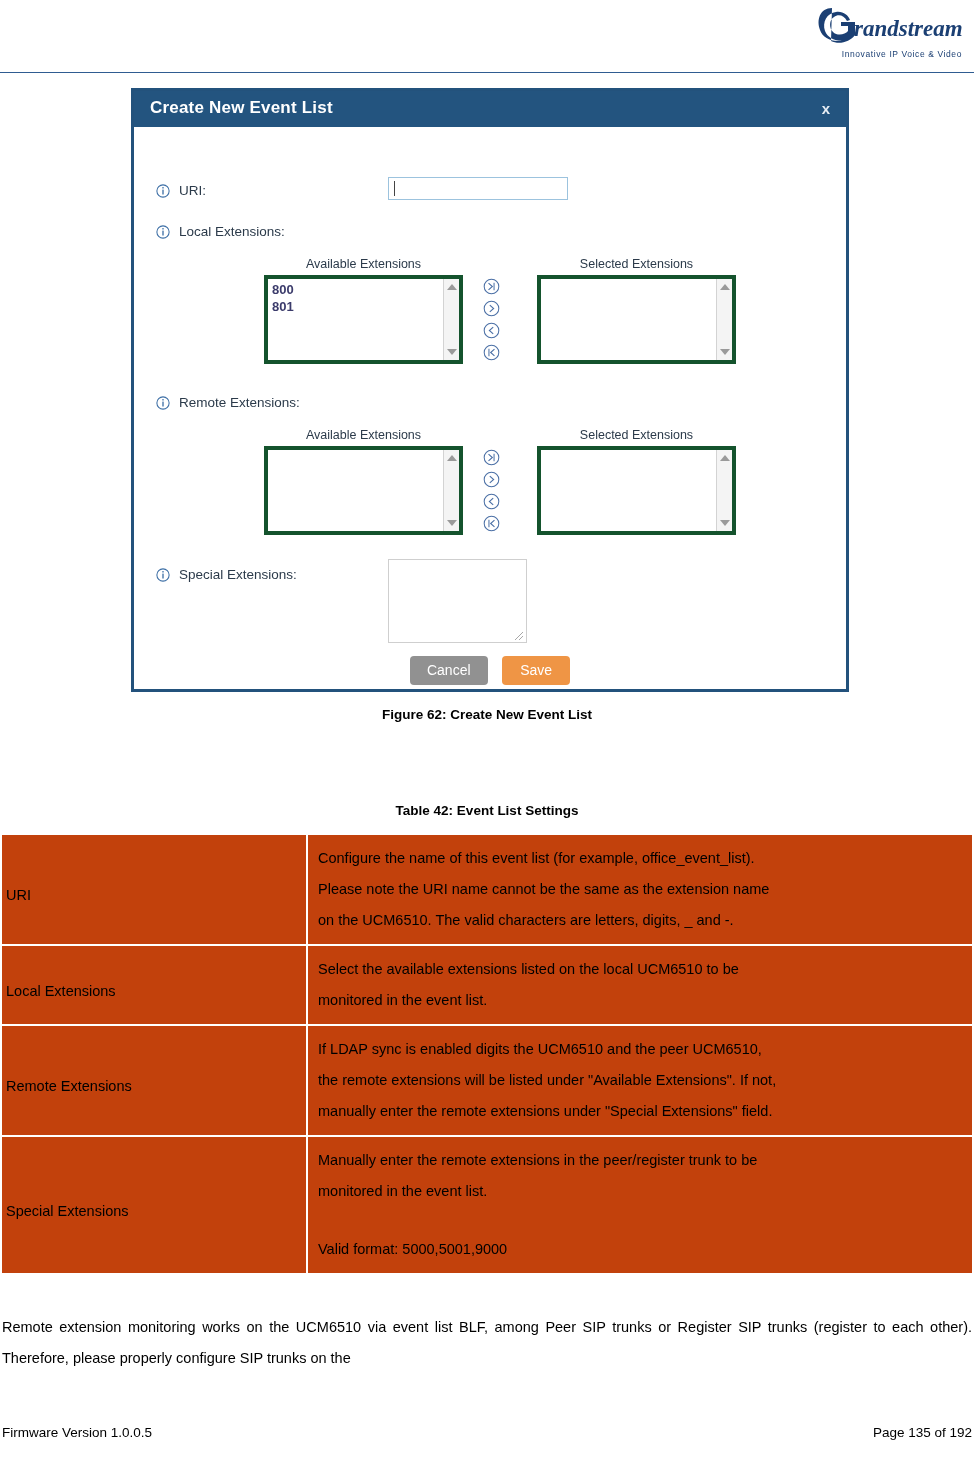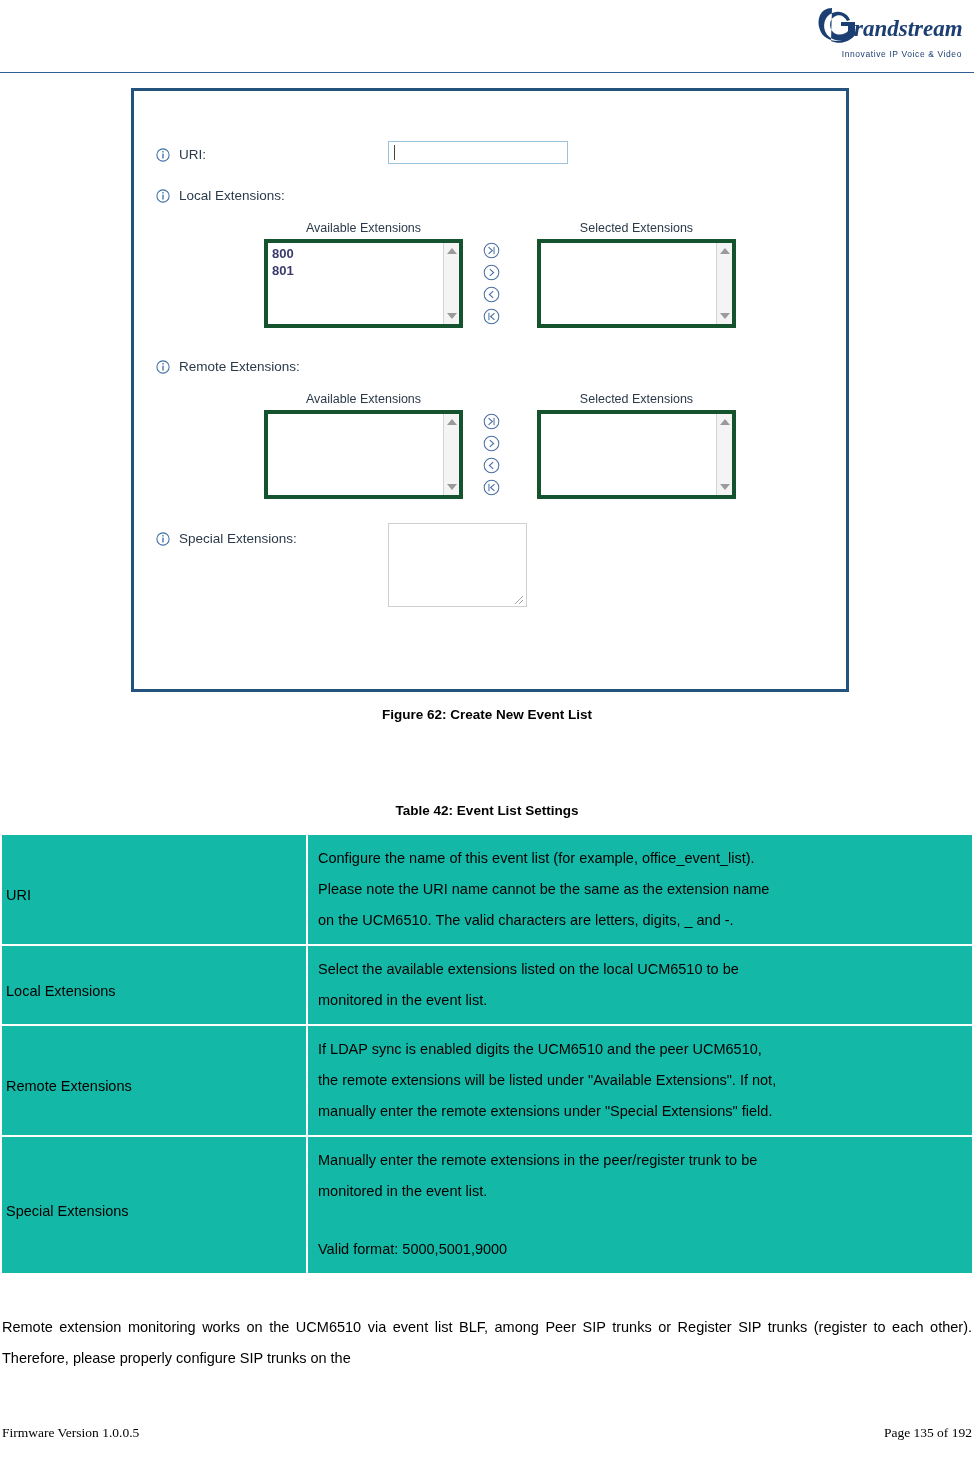--- a/index.html
+++ b/index.html
@@ -283,21 +283,21 @@
   .settings-table {
     position: absolute;
     left: 0;
     top: 833px;
     width: 974px;
     border-collapse: separate;
     border-spacing: 2px;
     table-layout: fixed;
   }
   .settings-table td {
-    background: #14b8a6;
+    background: #c2410c;
     vertical-align: middle;
     font-size: 14.5px;
     line-height: 31px;
     color: #000000;
   }
   .settings-table td.col-name {
     width: 294px;
     padding: 12px 6px 0 4px;
   }
   .settings-table td.col-desc {
@@ -323,21 +323,20 @@
 
   
   .page-footer {
     position: absolute;
     left: 0;
     top: 1425px;
     width: 974px;
     height: 22px;
     font-size: 13.5px;
     color: #000000;
-    font-family: Liberation Serif, serif;
   }
   .footer-left   { position: absolute; left: 2px;  top: 0; }
   .footer-center { position: absolute; width: 974px; text-align: center; top: 0; }
   .footer-right  { position: absolute; right: 2px; top: 0; }
 </style>
 </head>
 <body>
 
 <div class="page-header">
   <div class="logo">
@@ -345,20 +344,24 @@
       <path d="M18 6 C6 6 2 18 6 28 C9 37 20 41 30 38 C24 40 14 37 11 29 C8 20 13 11 22 10 C29 9 34 13 36 18 L33 19 C30 13 24 12 20 15 C15 18 15 26 19 30 C23 34 31 33 34 29 L34 24 L27 24 L27 20 L41 20 L41 33 C36 40 25 43 17 39" fill="#1b3f73"></path>
       <text x="40" y="34" font-family="Liberation Serif, serif" font-size="23" font-style="italic" font-weight="bold" fill="#1b3f73">randstream</text>
     </svg>
     <span class="logo-tag">Innovative IP Voice &amp; Video</span>
   </div>
   <div class="header-rule"></div>
 </div>
 
 <div class="dialog">
 
+  <div class="dialog-titlebar">
+    <span class="dialog-title">Create New Event List</span>
+    <span class="dialog-close">x</span>
+  </div>
 
   <div class="dialog-body">
 
     <div class="field-row" id="row-uri">
       <svg class="info-icon" viewBox="0 0 16 16">
         <circle cx="8" cy="8" r="7" fill="none" stroke="#3c6ea5" stroke-width="1.2"></circle>
         <circle cx="8" cy="4.4" r="0.95" fill="#3c6ea5"></circle>
         <rect x="7.25" y="6.4" width="1.5" height="5.6" fill="#3c6ea5"></rect>
       </svg>
       <span class="field-label">URI:</span>
@@ -485,20 +488,24 @@
         <rect x="7.25" y="6.4" width="1.5" height="5.6" fill="#3c6ea5"></rect>
       </svg>
       <span class="field-label">Special Extensions:</span>
     </div>
     <div class="special-textarea">
       <svg class="resize-grip" viewBox="0 0 10 10">
         <path d="M9 1 L1 9 M9 5 L5 9" stroke="#a8a8a8" stroke-width="1"></path>
       </svg>
     </div>
 
+    <div class="dialog-actions">
+      <span class="btn btn-cancel">Cancel</span>
+      <span class="btn btn-save">Save</span>
+    </div>
 
   </div>
 </div>
 
 <div class="caption" id="figure-caption">Figure 62: Create New Event List</div>
 <div class="caption" id="table-caption">Table 42: Event List Settings</div>
 
 <table class="settings-table">
   <tbody>
     <tr>

